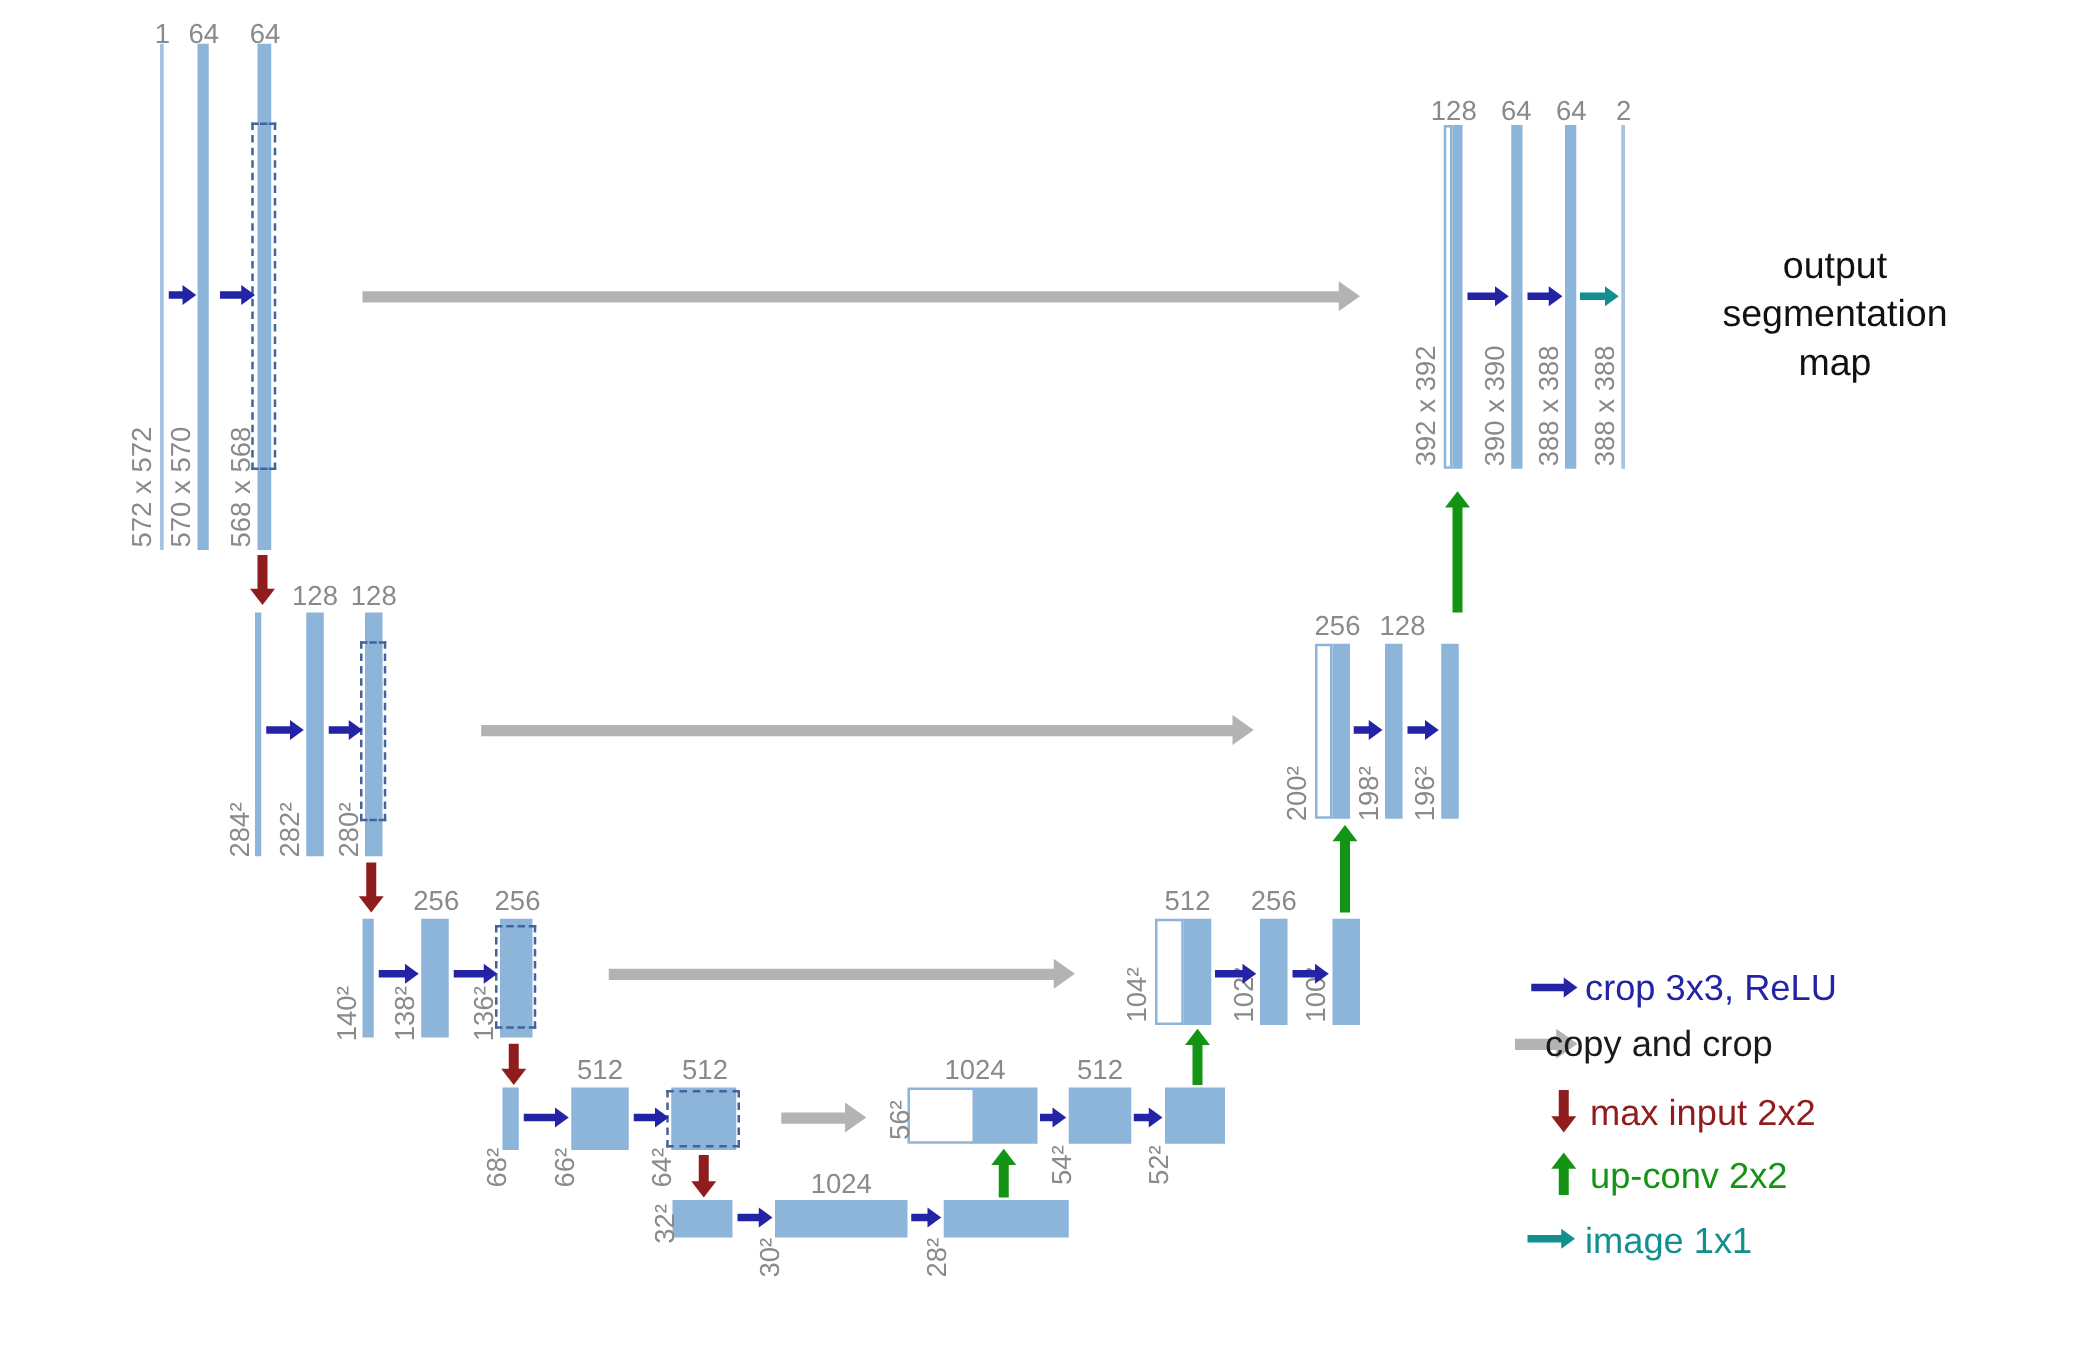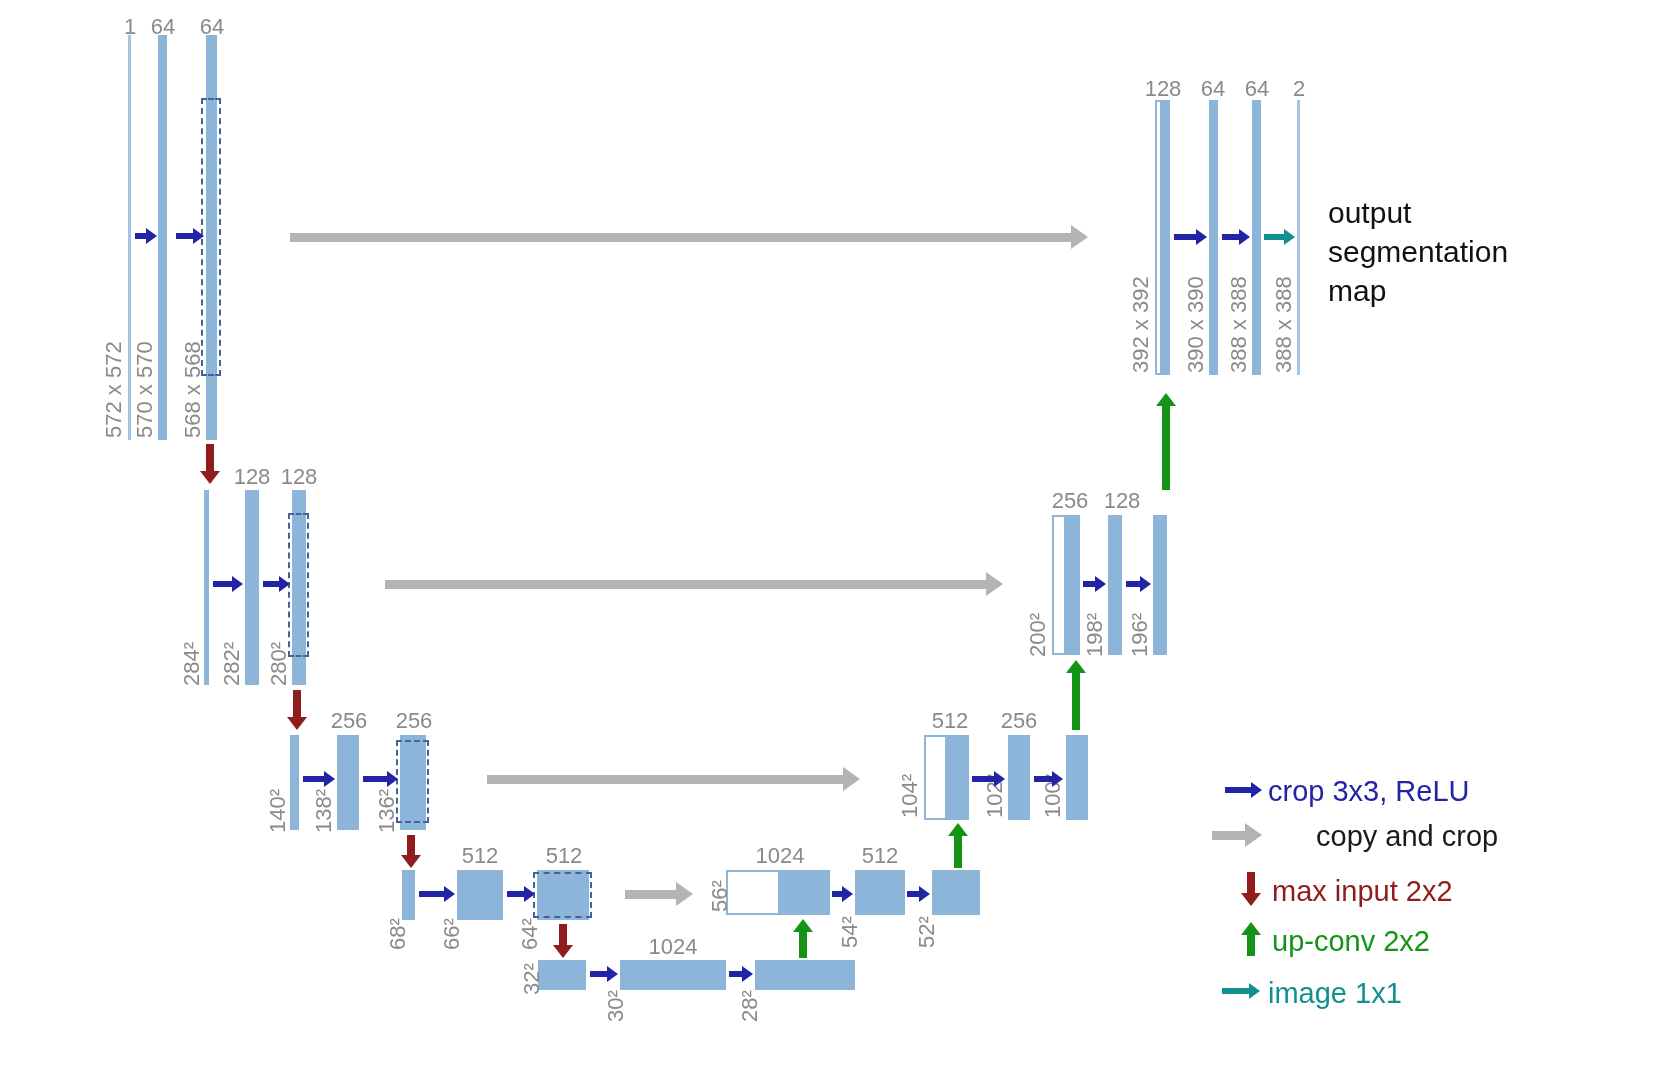--- a/index.html
+++ b/index.html
@@ -13,21 +13,21 @@
   .box.white { background:#fff; border:2px solid var(--box,#8db4d9); }
   .dashed { position:absolute; border:2.5px dashed var(--dash,#44639c); }
   .chlabel {
     position:absolute; transform:translateX(-50%); color:var(--dim,#8a8a8a);
     font-size:22px; white-space:nowrap;
   }
   .szlabel {
     position:absolute; transform:rotate(-90deg); transform-origin:0 0;
     color:var(--dim,#8a8a8a); font-size:22px; line-height:24px; white-space:nowrap;
   }
-  .annot { position:absolute; color:#111; font-size:30px; line-height:39px; white-space:pre-line; }
+  .annot { position:absolute; color:#111; font-size:30px; line-height:39px; white-space:pre-line;text-align:center; }
   .annot.right { text-align:right; }
   .legend-text { position:absolute; font-size:29px; white-space:nowrap; }
   .navy { color:var(--navy,#2323a5); }
   .gray { color:var(--gray,#b3b3b3); }
   .red  { color:var(--red,#8f1d1d); }
   .green{ color:var(--green,#149414); }
   .teal { color:var(--teal,#128f8f); }
   .dark { color:#1a1a1a; }
   
   .arrow-h { position:absolute; height:0; }
@@ -180,21 +180,21 @@
 
   <div class="arrow-v up green" style="left:803px;top:919px;height:39px"></div>
   <div class="arrow-v up green" style="left:958px;top:823px;height:45px"></div>
   <div class="arrow-v up green" style="left:1076px;top:660px;height:70px"></div>
   <div class="arrow-v up green" style="left:1166px;top:393px;height:97px"></div>
 
   <div>
     <div class="arrow-h navy" style="left:1225px;top:790px;width:37px"></div>
     <div class="legend-text navy" style="left:1268px;top:775px">crop 3x3, ReLU</div>
     <div class="arrow-h big gray" style="left:1212px;top:835px;width:50px"></div>
-    <div class="legend-text dark" style="left:1316px;top:820px">copy and crop</div>
+    <div class="legend-text dark" style="left:1236px;top:820px">copy and crop</div>
     <div class="arrow-v down red" style="left:1251px;top:872px;height:34px"></div>
     <div class="legend-text red" style="left:1272px;top:875px">max input 2x2</div>
     <div class="arrow-v up green" style="left:1251px;top:922px;height:34px"></div>
     <div class="legend-text green" style="left:1272px;top:925px">up-conv 2x2</div>
     <div class="arrow-h teal" style="left:1222px;top:991px;width:38px"></div>
     <div class="legend-text teal" style="left:1268px;top:977px">image 1x1</div>
   </div>
 
 </div>
 

